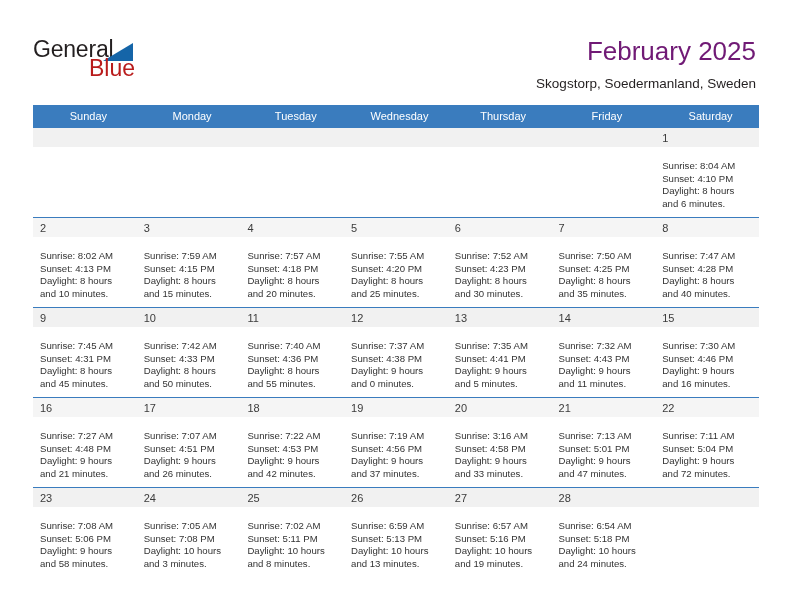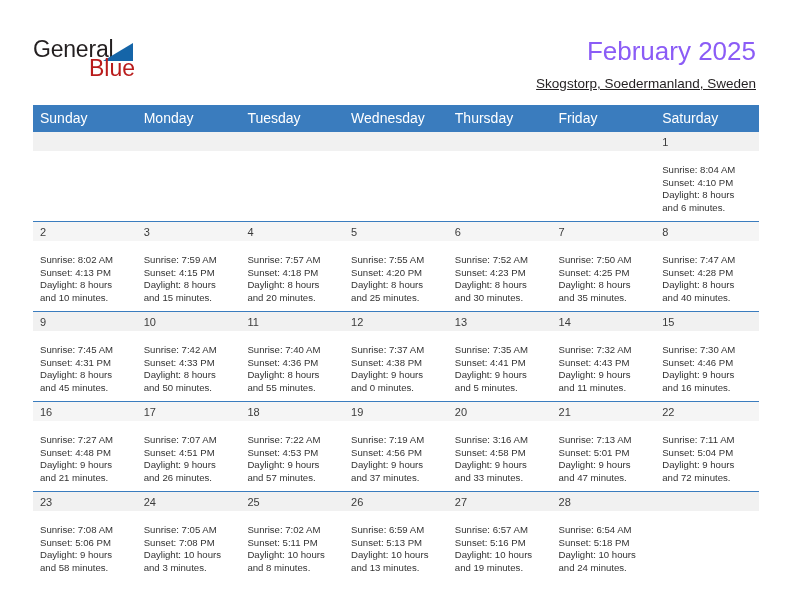--- a/index.html
+++ b/index.html
@@ -48,53 +48,52 @@
     left: 56px; top: 19px;
     font-size: 23px;
     color: #b91c1c;
     line-height: 26px;
     white-space: nowrap;
   }
   .title {
     position: absolute;
     right: 36px; top: 36px;
     font-size: 26px;
-    color: #8b5cf6;
+    color: #701a75;
     text-align: right;
     white-space: nowrap;
   }
   .subtitle {
     position: absolute;
     right: 36px; top: 76px;
     font-size: 13.5px;
     color: #231f20;
     text-align: right;
     white-space: nowrap;
-    text-decoration: underline;
   }
 
   
   .calendar {
     position: absolute;
     left: 33px; top: 105px;
     width: 726px;
   }
   table.cal {
     width: 726px;
     border-collapse: collapse;
     table-layout: fixed;
   }
   table.cal col { width: 103.71px; }
 
   thead th {
     background: #3a7cbe;
     color: #ffffff;
-    font-size: 14px;
+    font-size: 11px;
     font-weight: normal;
-    text-align: left;
+    text-align: center;
     padding: 5px 0 5px 7px;
     height: 21px;
     border: none;
   }
 
   tbody td {
     vertical-align: top;
     padding: 0;
     height: 90px;
     border-top: 1px solid #3a7cbe;
@@ -346,21 +345,21 @@
                 <span>Daylight: 9 hours</span>
                 <span>and 26 minutes.</span>
               </div>
             </td>
             <td class="daycell">
               <span class="daynum">18</span>
               <div class="lines">
                 <span>Sunrise: 7:22 AM</span>
                 <span>Sunset: 4:53 PM</span>
                 <span>Daylight: 9 hours</span>
-                <span>and 57 minutes.</span>
+                <span>and 42 minutes.</span>
               </div>
             </td>
             <td class="daycell">
               <span class="daynum">19</span>
               <div class="lines">
                 <span>Sunrise: 7:19 AM</span>
                 <span>Sunset: 4:56 PM</span>
                 <span>Daylight: 9 hours</span>
                 <span>and 37 minutes.</span>
               </div>

